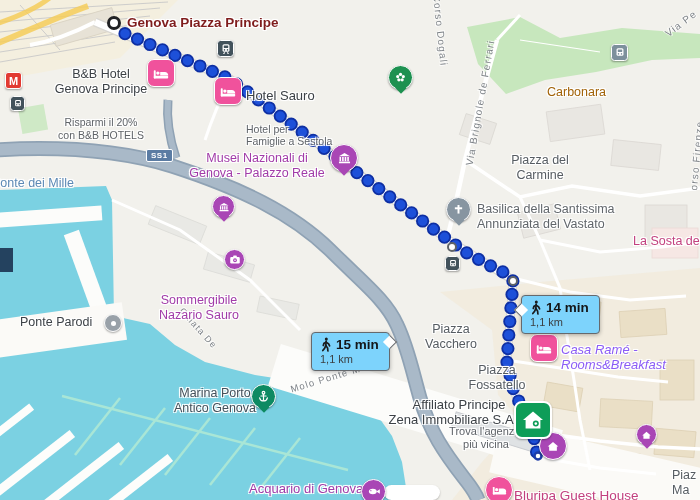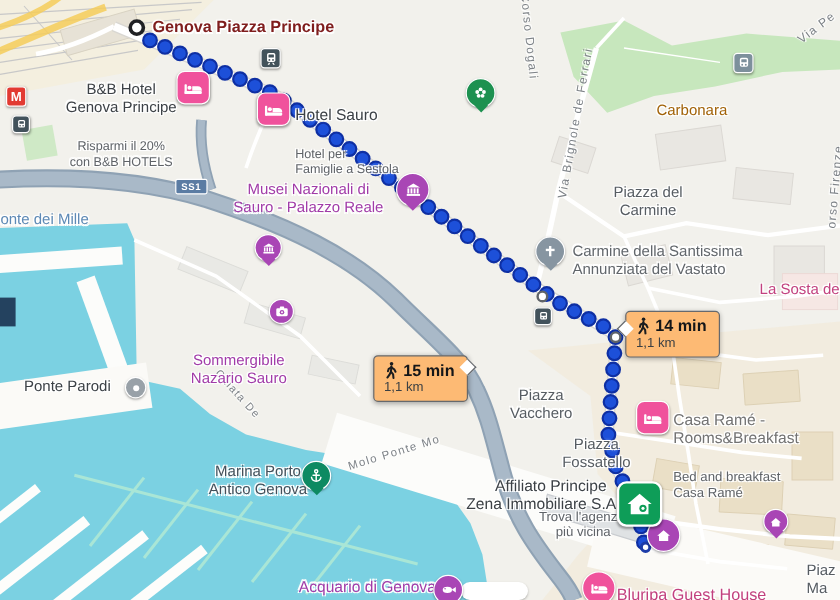--- a/index.html
+++ b/index.html
@@ -19,22 +19,22 @@
   .street{position:absolute;font-size:10px;color:#7d8287;letter-spacing:1.2px;z-index:4;
     text-shadow:-1px -1px 0 rgba(255,255,255,.85),1px 1px 0 rgba(255,255,255,.85),0 0 2px #fff;
     transform-origin:0 0;white-space:nowrap;}
   .poi{position:absolute;display:flex;align-items:center;justify-content:center;z-index:6;
     box-shadow:0 1px 2px rgba(0,0,0,.35);}
   .sq{border-radius:7px;border:1.5px solid #fff;}
   .circ{border-radius:50%;border:1.5px solid #fff;}
   .pin .tail{position:absolute;bottom:-3px;left:50%;width:8px;height:8px;background:inherit;
     transform:translateX(-50%) rotate(45deg);z-index:-1;}
   .transit{border-radius:3.5px;border:1px solid #fff;}
-  .tooltip{position:absolute;z-index:10;background:#fdba74;border:1.5px solid #66696d;border-radius:4px;
-    padding:4px 10px 5px 8px;box-shadow:0 1px 4px rgba(0,0,0,.3);}
+  .tooltip{position:absolute;z-index:10;background:#7dd3fc;border:1.5px solid #66696d;border-radius:4px;
+    padding:4px 10px 5px 8px;box-shadow:0 1px 4px rgba(0,0,0,.3);margin-top:36px;}
   .tt-row{display:flex;align-items:center;gap:4px;}
   .tt-dur{font-size:13.5px;font-weight:700;color:#141618;}
   .tt-dist{font-size:11px;color:#3c4043;margin-top:1px;}
   .tt-pt{position:absolute;width:9px;height:9px;background:#fff;transform:rotate(45deg);}
   .pt-w{left:-6px;top:9px;border-left:1.5px solid #66696d;border-bottom:1.5px solid #66696d;}
   .pt-ne{right:-6px;top:4px;border-top:1.5px solid #66696d;border-right:1.5px solid #66696d;}
   #origin-marker{position:absolute;left:107px;top:16px;width:8px;height:8px;background:#fff;
     border:3px solid #202124;border-radius:50%;z-index:7;}
   .badge{position:absolute;z-index:4;background:#5b7ca3;color:#fff;font-size:8px;font-weight:700;
     padding:1px 4px;border-radius:2px;border:1px solid #fff;letter-spacing:.5px;}
@@ -213,36 +213,34 @@
 Genova Principe</span>
     <span class="sub">Risparmi il 20%
 con B&amp;B HOTELS</span>
   </div>
   <div class="lbl" style="left:246px;top:69px;">
     <span class="title" style="font-size:13px;">Hotel Sauro</span>
     <span class="sub">Hotel per
 Famiglie a Sestola</span>
   </div>
   <div class="lbl c title purple" style="left:257px;top:151px;">Musei Nazionali di
-Sauro - Palazzo Reale</div>
-  <div class="lbl title" style="left:477px;top:202px;color:#61666b;">Carmine della Santissima
+Genova - Palazzo Reale</div>
+  <div class="lbl title" style="left:477px;top:202px;color:#61666b;">Basilica della Santissima
 Annunziata del Vastato</div>
   <div class="lbl title pinktxt" style="left:633px;top:234px;">La Sosta de</div>
   <div class="lbl title" style="left:547px;top:45px;color:#a16207;margin-top:40px;">Carbonara</div>
   <div class="lbl c area" style="left:540px;top:153px;">Piazza del
 Carmine</div>
   <div class="lbl c area" style="left:451px;top:322px;">Piazza
 Vacchero</div>
   <div class="lbl c area" style="left:497px;top:363px;">Piazza
 Fossatello</div>
   <div class="lbl" style="left:561px;top:323px;">
-    <span class="title" style="font-size:13px;color:#737373;">Casa Ramé -
+    <span class="title" style="font-size:13px;color:#8b5cf6;font-style:italic;">Casa Ramé -
 Rooms&amp;Breakfast</span>
-    <span class="sub" style="font-size:11px;">Bed and breakfast
-Casa Ramé</span>
   </div>
   <div class="lbl c title" style="left:459px;top:397px;font-size:13px;">Affiliato Principe
 Zena Immobiliare S.A.S.</div>
   <div class="lbl c sub" style="left:486px;top:424px;font-size:11px;">Trova l'agenzia
 più vicina</div>
   <div class="lbl" style="left:514px;top:469px;">
     <span class="title pinktxt" style="font-size:13.5px;">Bluripa Guest House</span>
     
   </div>
   <div class="lbl area" style="left:672px;top:468px;">Piaz

